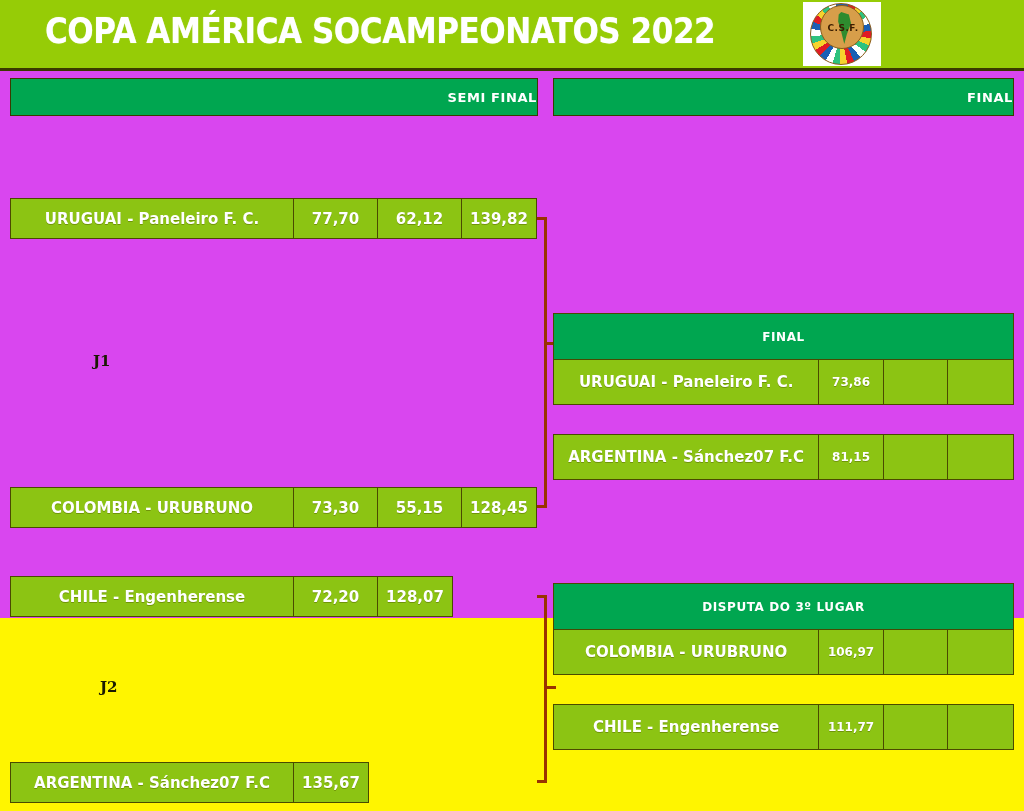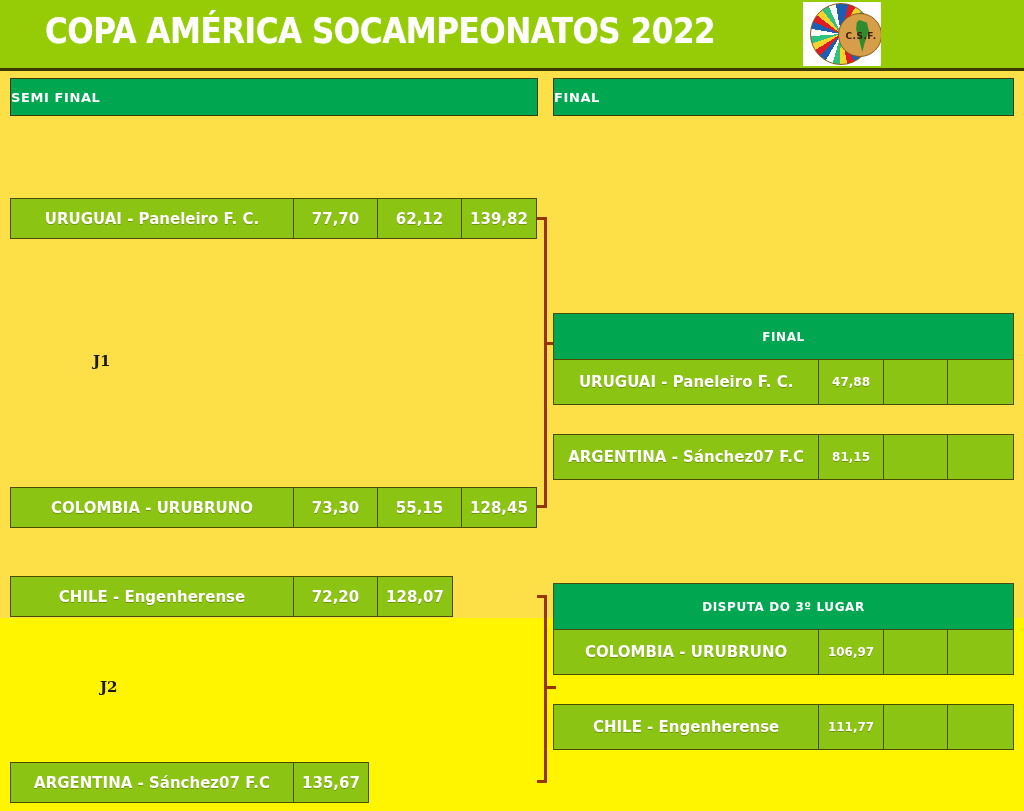--- a/index.html
+++ b/index.html
@@ -3,21 +3,21 @@
 <meta charset="utf-8">
 <title>Copa América Socampeonatos 2022</title>
 <style>
   * { margin:0; padding:0; box-sizing:border-box; }
   html, body {
     width:1024px; height:811px;
     background:#FFF500;
     font-family:"Liberation Sans", sans-serif;
     overflow:hidden;
   }
-  #root { position:relative; width:1024px; height:618px; background:#fde047; }
+  #root { position:relative; width:1024px; height:618px; background:#d946ef; }
 
   
   .title-bar {
     position:absolute; left:0; top:0; width:1024px; height:71px;
     background:#96CC06;
     border-bottom:3px solid #3b3a00;
   }
   .title-text {
     position:absolute; left:45px; top:10px;
     font-family:"DejaVu Sans", sans-serif;
@@ -41,39 +41,39 @@
         #e01b24 84deg 98deg, #f6d32d 98deg 112deg, #2ec27e 112deg 126deg,
         #ffffff 126deg 140deg, #1a5fb4 140deg 154deg, #e01b24 154deg 168deg,
         #f6d32d 168deg 182deg, #2ec27e 182deg 196deg, #ffffff 196deg 210deg,
         #1a5fb4 210deg 224deg, #e01b24 224deg 238deg, #f6d32d 238deg 252deg,
         #2ec27e 252deg 266deg, #ffffff 266deg 280deg, #1a5fb4 280deg 294deg,
         #e01b24 294deg 308deg, #f6d32d 308deg 322deg, #2ec27e 322deg 336deg,
         #ffffff 336deg 350deg, #1a5fb4 350deg 360deg);
     border:1px solid #8a5a1a;
   }
   .logo-inner {
-    position:absolute; left:9px; top:9px; width:44px; height:44px;
-    border-radius:50%; background:#D79E4A; border:1px solid #8a5a1a;margin-left:18px;
+    position:absolute; left:9px; top:1px; width:44px; height:44px;
+    border-radius:50%; background:#D79E4A; border:1px solid #8a5a1a;
   }
   .logo-map {
     position:absolute; left:16px; top:6px; width:14px; height:32px;
     background:#2E8B2E;
     clip-path:polygon(30% 0%, 85% 8%, 100% 35%, 70% 70%, 52% 100%, 30% 62%, 8% 30%, 12% 8%);
   }
   .logo-csf {
     position:absolute; left:0; top:17px; width:44px;
     text-align:center; font-family:"DejaVu Sans", sans-serif;
     font-size:9px; font-weight:700; color:#3a1d00; letter-spacing:0.5px;
   }
 
   
   .stage-bar {
     position:absolute; height:38px;
     background:#00A650; border:1px solid #3b3a00;
-    display:flex; align-items:center; justify-content:flex-start;
+    display:flex; align-items:center; justify-content:flex-end;
   }
   .stage-bar span {
     font-family:"DejaVu Sans", sans-serif;
     font-size:13px; font-weight:700; color:#FFFFFF; letter-spacing:0.6px;
   }
   #stage-semi  { left:10px;  top:78px; width:528px; }
   #stage-final { left:553px; top:78px; width:461px; }
 
   
   .match-row {
@@ -205,21 +205,21 @@
 
   <div class="j-label" id="j1">J1</div>
   <div class="j-label" id="j2">J2</div>
 
   <div class="block" id="block-final">
     <div class="block-header">
       <span>FINAL</span>
     </div>
     <div class="block-row">
       <div class="cell team">URUGUAI - Paneleiro F.  C.</div>
-      <div class="cell score">47,88</div>
+      <div class="cell score">73,86</div>
       <div class="cell empty"></div>
       <div class="cell empty2"></div>
     </div>
     <div class="block-row gap">
       <div class="cell team">ARGENTINA - Sánchez07 F.C</div>
       <div class="cell score">81,15</div>
       <div class="cell empty"></div>
       <div class="cell empty2"></div>
     </div>
   </div>

